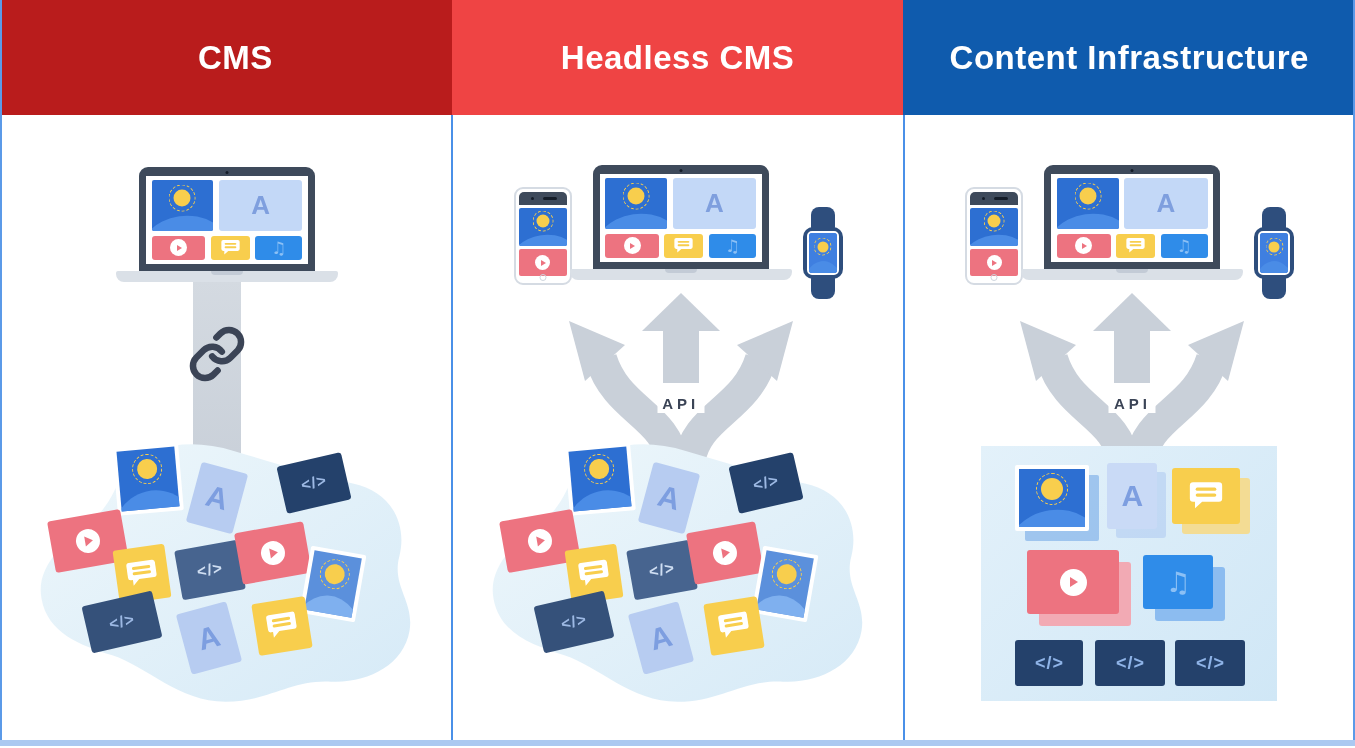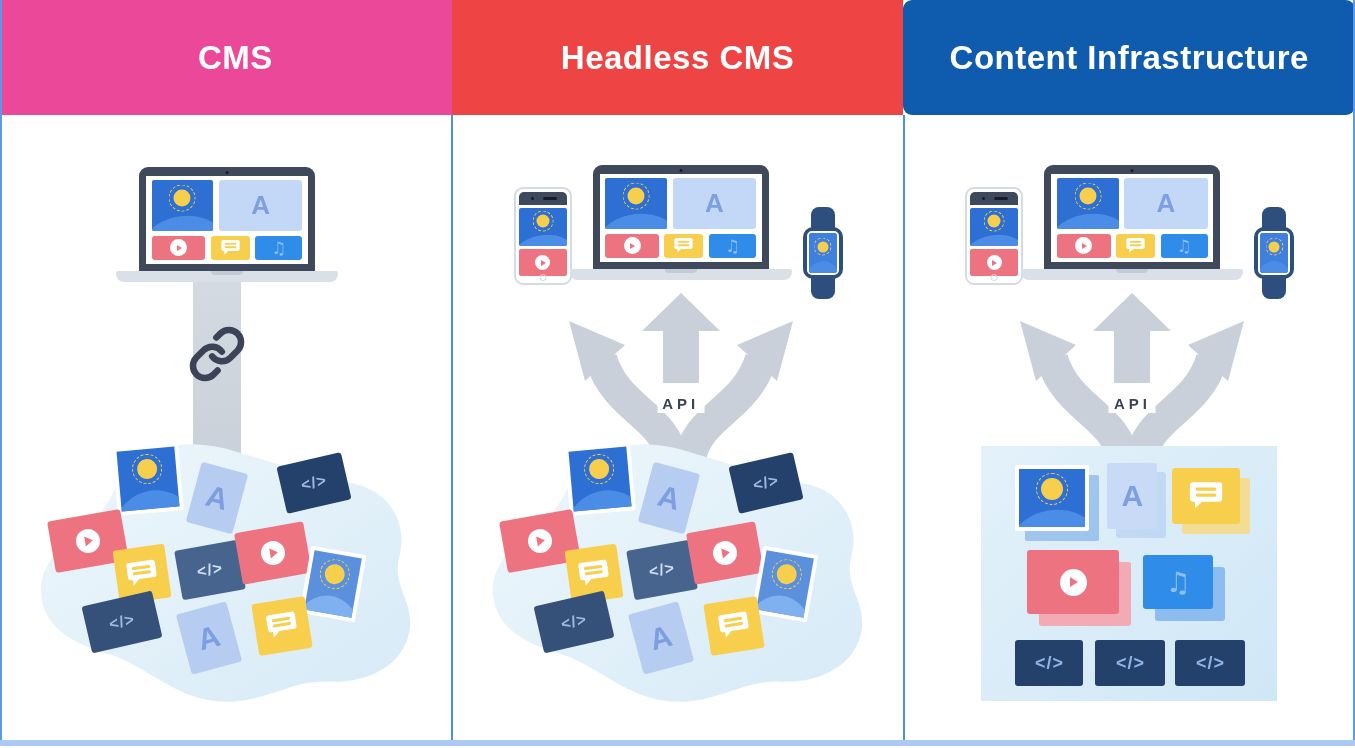--- a/index.html
+++ b/index.html
@@ -12,21 +12,21 @@
   .edge.left { left:0; } .edge.right { right:0; }
   .bottom-bar { position:absolute; left:0; right:0; bottom:2px; height:6px; background:#abc9f1; z-index:40; }
   .divider { position:absolute; top:115px; bottom:8px; width:2px; background:#4a90e8; z-index:40; }
   .divider.d1 { left:451px; } .divider.d2 { left:903px; }
 
   
   .column { position:absolute; top:0; height:748px; width:451.7px; }
   .col1 { left:0; } .col2 { left:451.7px; } .col3 { left:903.4px; }
   .col-header { height:115px; display:flex; align-items:center; justify-content:center;
                 color:#fff; font-size:33px; font-weight:bold; letter-spacing:.5px; }
-  .h1 { background:#ec4899;padding-left:19px; } .h2 { background:#ef4444; } .h3 { background:#0f5bad;border-radius:9px; }
+  .h1 { background:#b91c1c;padding-left:19px; } .h2 { background:#ef4444; } .h3 { background:#0f5bad; }
   .panel { position:relative; height:633px; }
 
   
   .tile { position:absolute; border-radius:3px; display:flex; align-items:center; justify-content:center; }
   .sunphoto { position:relative; width:100%; height:100%; background:#2d6fd2; overflow:hidden; }
   .sunphoto.light { background:#5b90dc; }
   .sunphoto .wave { position:absolute; left:-25%; bottom:-45%; width:150%; height:75%;
                     background:#4a8ce6; border-radius:50% 50% 0 0 / 100% 100% 0 0; transform:rotate(-8deg); }
   .sunphoto.light .wave { background:#7fb0ef; }
   .sunphoto .sun { position:absolute; left:50%; top:34%; width:20px; height:20px;

